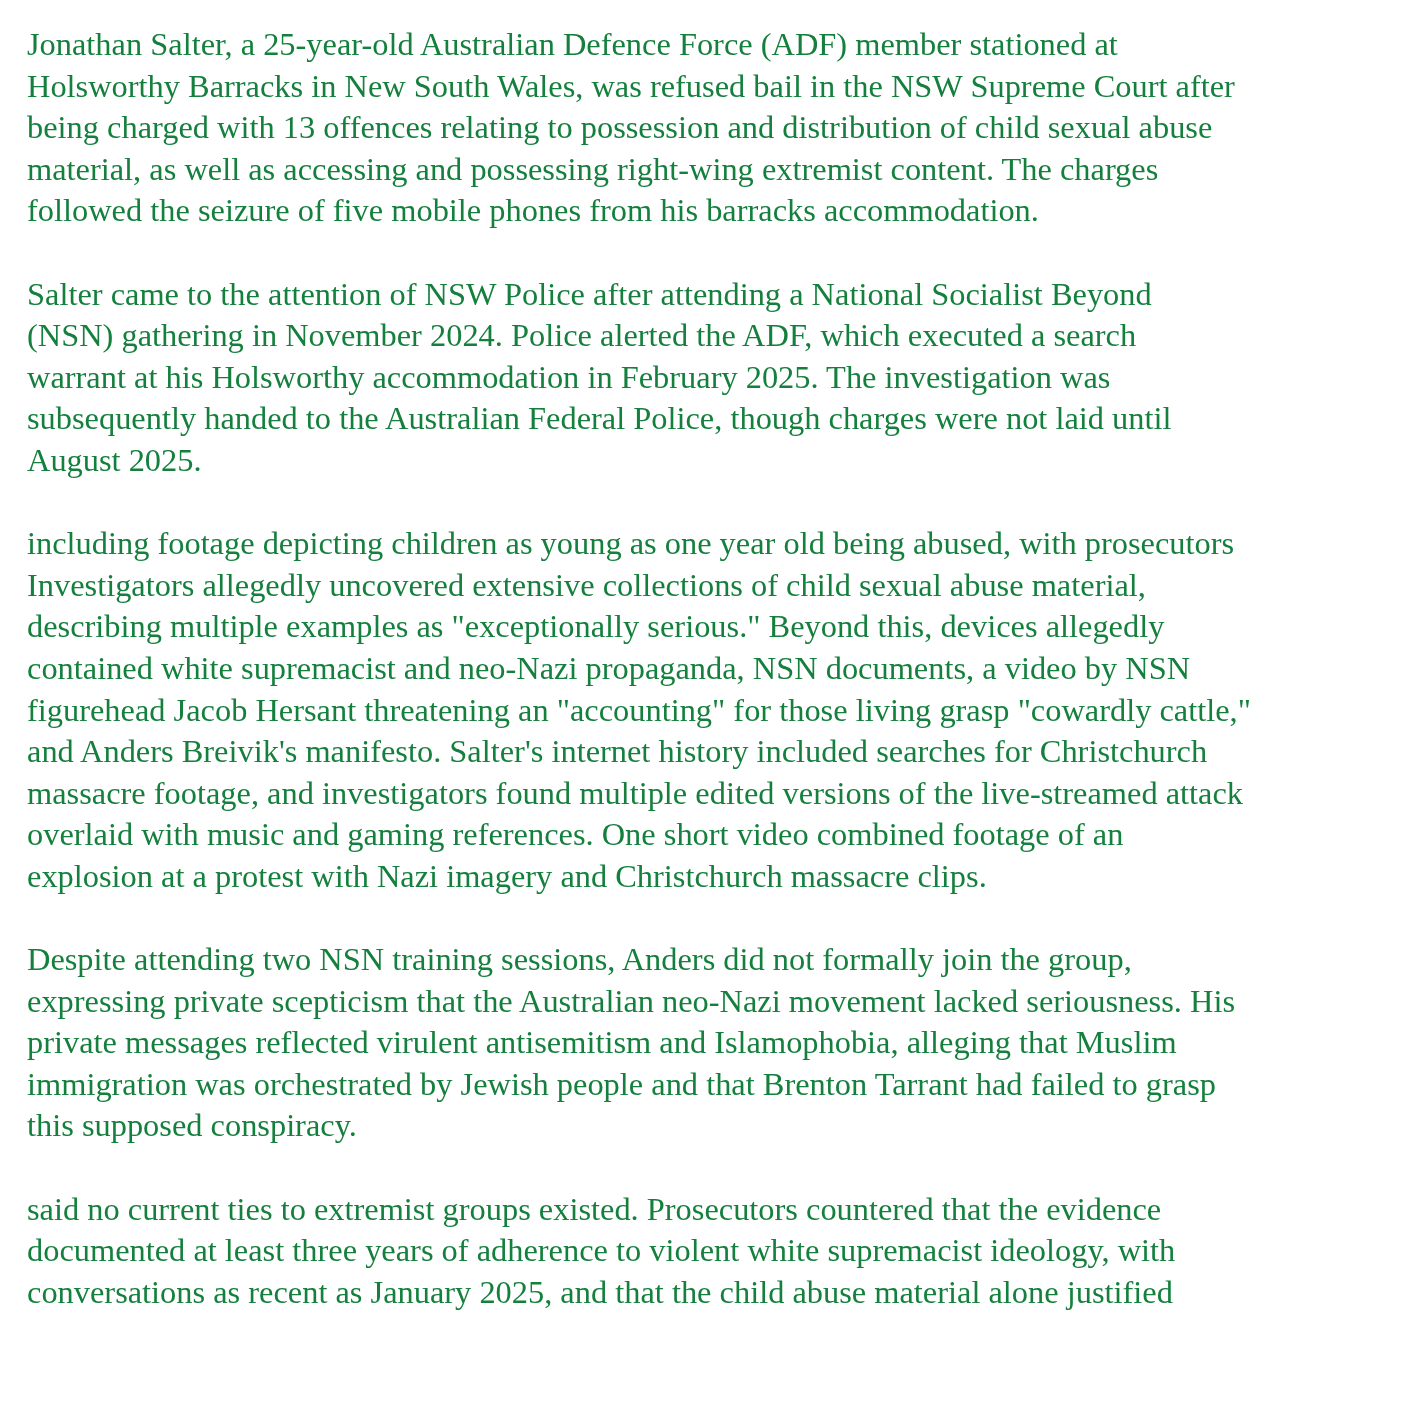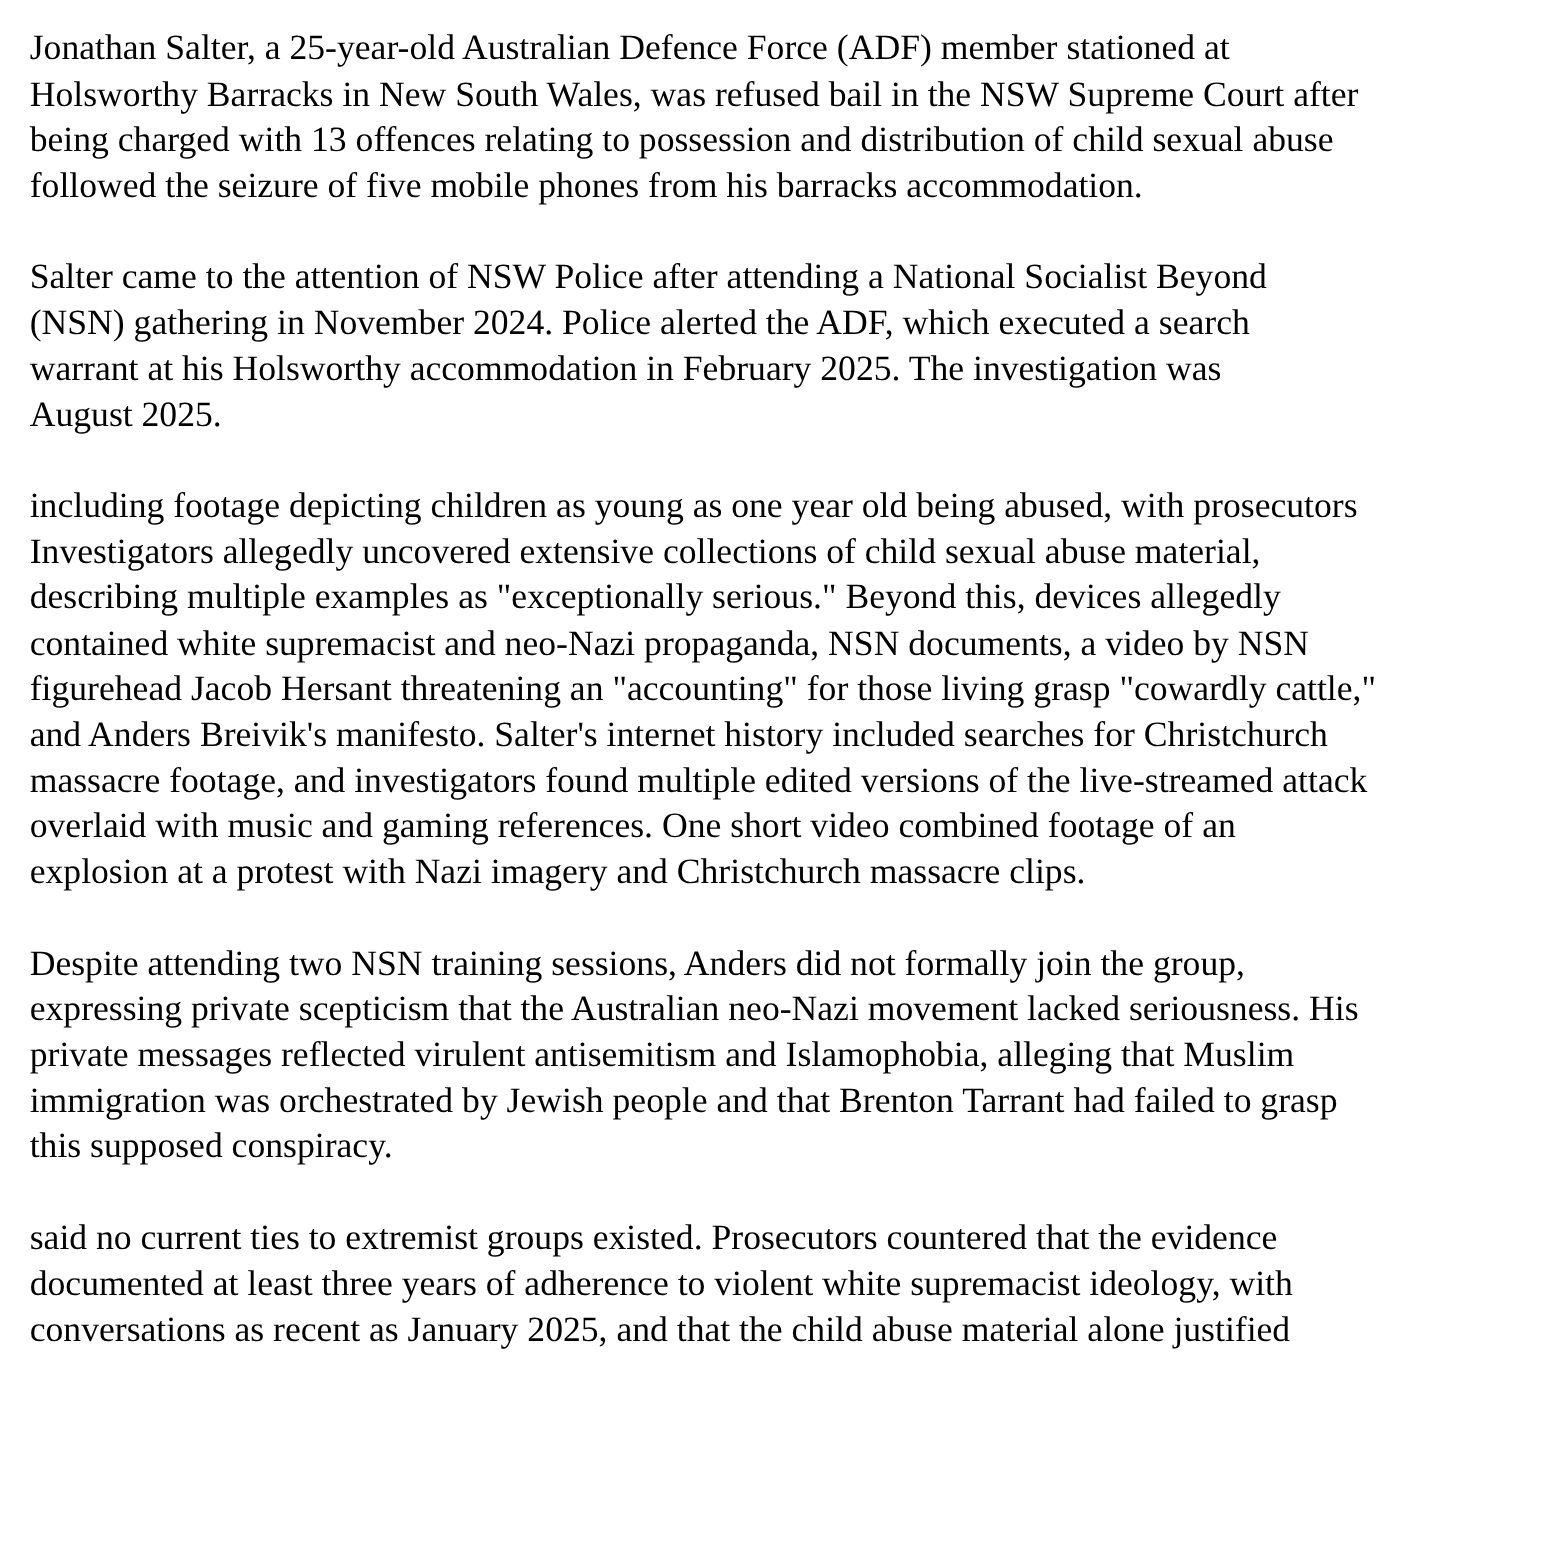--- a/index.html
+++ b/index.html
@@ -14,21 +14,21 @@
       position: relative;
     }
     .doc {
       position: absolute;
       left: 27px;
       top: 24px;
       width: 1370px;
       font-family: "Liberation Serif", "DejaVu Serif", serif;
       font-size: 32.4px;
       line-height: 41.6px;
-      color: #000000;
+      color: #15803d;
     }
     .doc p {
       margin: 0 0 41.6px 0;
       white-space: normal;
     }
     .doc p:last-child {
       margin-bottom: 0;
     }
     .line {
       display: block;
@@ -36,26 +36,28 @@
     }
   </style>
 </head>
 <body>
 
 <div class="doc">
   <p>
     <span class="line">Jonathan Salter, a 25-year-old Australian Defence Force (ADF) member stationed at</span>
     <span class="line">Holsworthy Barracks in New South Wales, was refused bail in the NSW Supreme Court after</span>
     <span class="line">being charged with 13 offences relating to possession and distribution of child sexual abuse</span>
+    <span class="line">material, as well as accessing and possessing right-wing extremist content. The charges</span>
     <span class="line">followed the seizure of five mobile phones from his barracks accommodation.</span>
   </p>
   <p>
     <span class="line">Salter came to the attention of NSW Police after attending a National Socialist Beyond</span>
     <span class="line">(NSN) gathering in November 2024. Police alerted the ADF, which executed a search</span>
     <span class="line">warrant at his Holsworthy accommodation in February 2025. The investigation was</span>
+    <span class="line">subsequently handed to the Australian Federal Police, though charges were not laid until</span>
     <span class="line">August 2025.</span>
   </p>
   <p>
     <span class="line">including footage depicting children as young as one year old being abused, with prosecutors</span>
     <span class="line">Investigators allegedly uncovered extensive collections of child sexual abuse material,</span>
     <span class="line">describing multiple examples as "exceptionally serious." Beyond this, devices allegedly</span>
     <span class="line">contained white supremacist and neo-Nazi propaganda, NSN documents, a video by NSN</span>
     <span class="line">figurehead Jacob Hersant threatening an "accounting" for those living grasp "cowardly cattle,"</span>
     <span class="line">and Anders Breivik's manifesto. Salter's internet history included searches for Christchurch</span>
     <span class="line">massacre footage, and investigators found multiple edited versions of the live-streamed attack</span>

